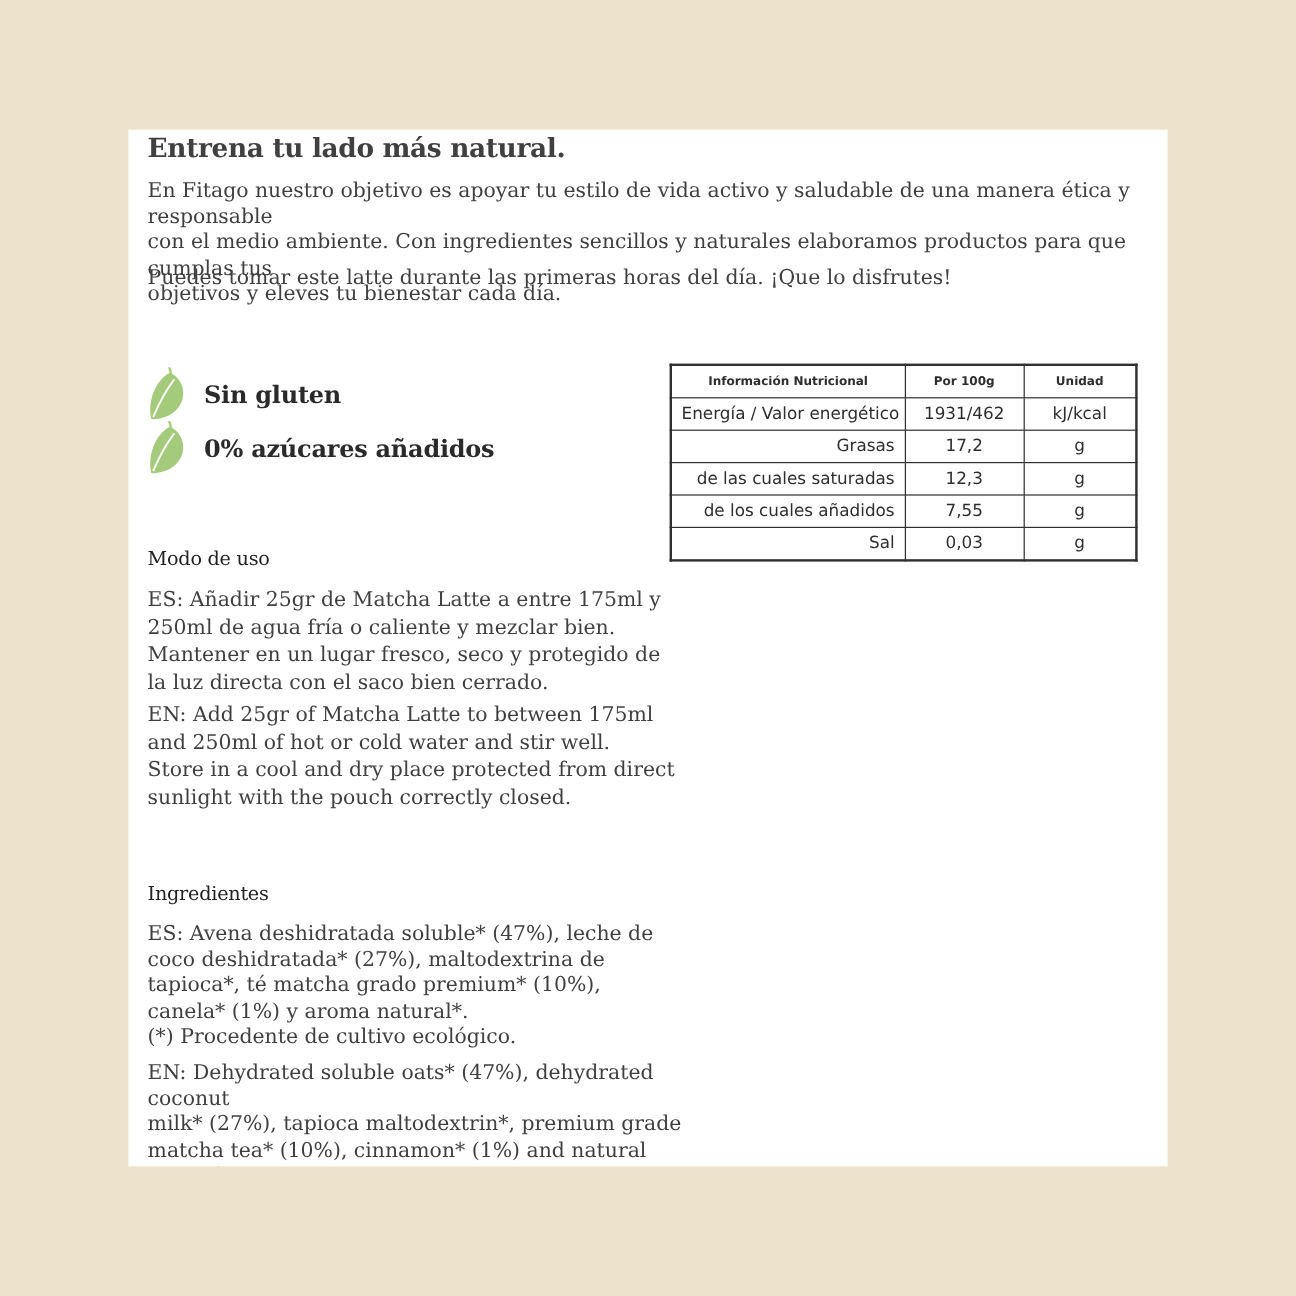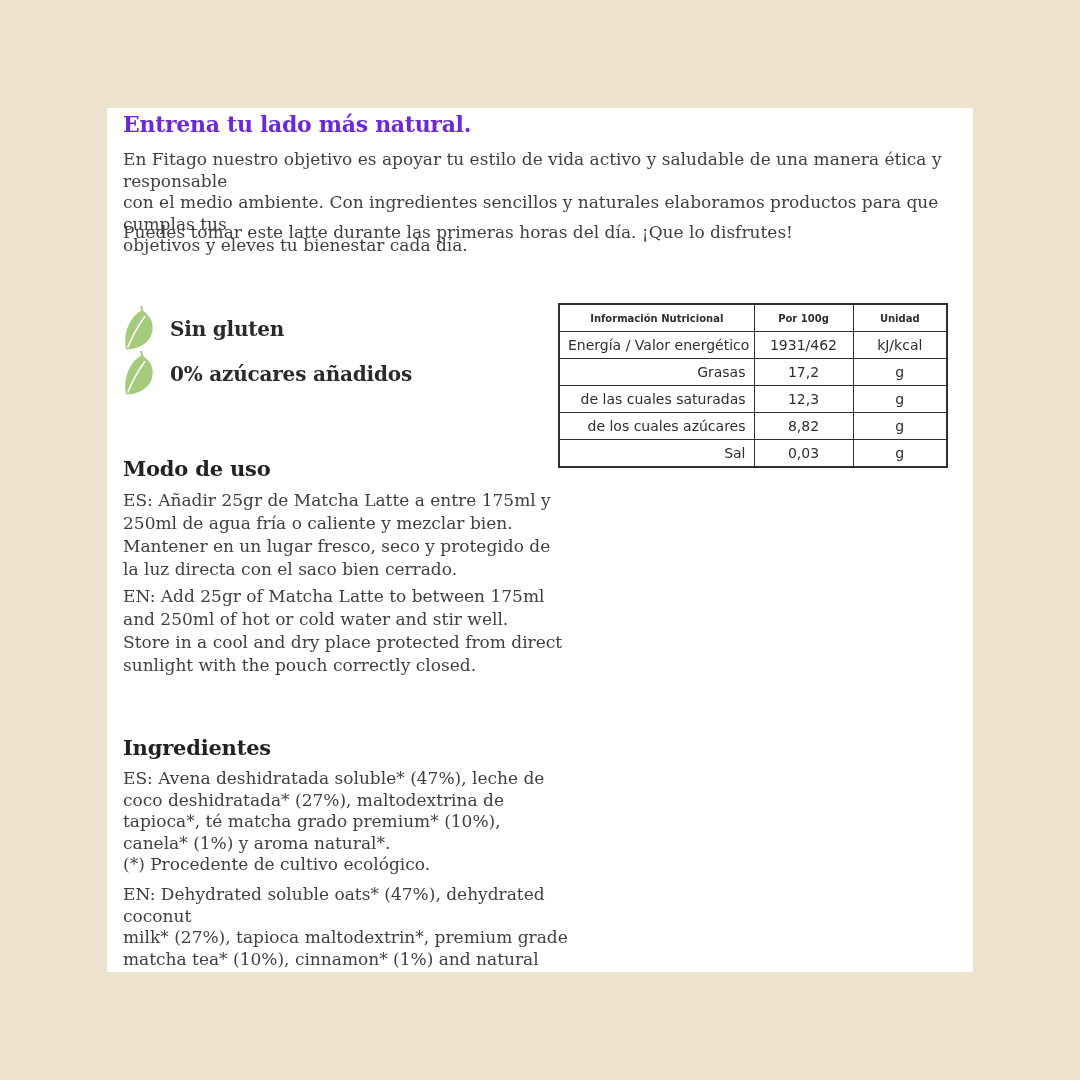--- a/index.html
+++ b/index.html
@@ -27,21 +27,21 @@
     overflow: hidden;
   }
   .title {
     position: absolute;
     left: 16px;
     top: 3px;
     margin: 0;
     font-size: 22px;
     font-weight: bold;
     letter-spacing: -0.3px;
-    color: #6d28d9;
+    color: #404040;
   }
   .body-text {
     color: #3f3f3f;
     font-size: 17px;
     margin: 0;
     white-space: pre-line;
   }
   .intro-p1 {
     position: absolute;
     left: 16px;
@@ -98,22 +98,22 @@
     font-weight: bold;
     font-size: 10px;
     padding: 0 2px;
   }
   .cell-label { text-align: right; }
   .cell-value, .cell-unit { text-align: center; }
   .section-title {
     position: absolute;
     left: 16px;
     margin: 0;
-    font-size: 21px;
-    font-weight: bold;
+    font-size: 16px;
+    font-weight: normal;
     color: #222222;
     letter-spacing: -0.2px;
     text-align: right;
   }
   .usage-title { top: 348px; }
   .usage-es { position: absolute; left: 16px; top: 381px; width: 430px; line-height: 23px; }
   .usage-en { position: absolute; left: 16px; top: 477px; width: 440px; line-height: 23px; }
   .ingredients-title { top: 627px; }
   .ingredients-es { position: absolute; left: 16px; top: 660px; width: 440px; line-height: 21.5px; }
   .ingredients-en { position: absolute; left: 16px; top: 776px; width: 460px; line-height: 21.5px; }
@@ -175,22 +175,22 @@
           <td class="cell-label">Grasas</td>
           <td class="cell-value">17,2</td>
           <td class="cell-unit">g</td>
         </tr>
         <tr>
           <td class="cell-label">de las cuales saturadas</td>
           <td class="cell-value">12,3</td>
           <td class="cell-unit">g</td>
         </tr>
         <tr>
-          <td class="cell-label">de los cuales azúcares</td>
-          <td class="cell-value">8,82</td>
+          <td class="cell-label">de los cuales añadidos</td>
+          <td class="cell-value">7,55</td>
           <td class="cell-unit">g</td>
         </tr>
         <tr>
           <td class="cell-label">Sal</td>
           <td class="cell-value">0,03</td>
           <td class="cell-unit">g</td>
         </tr>
       </tbody>
     </table>
 

